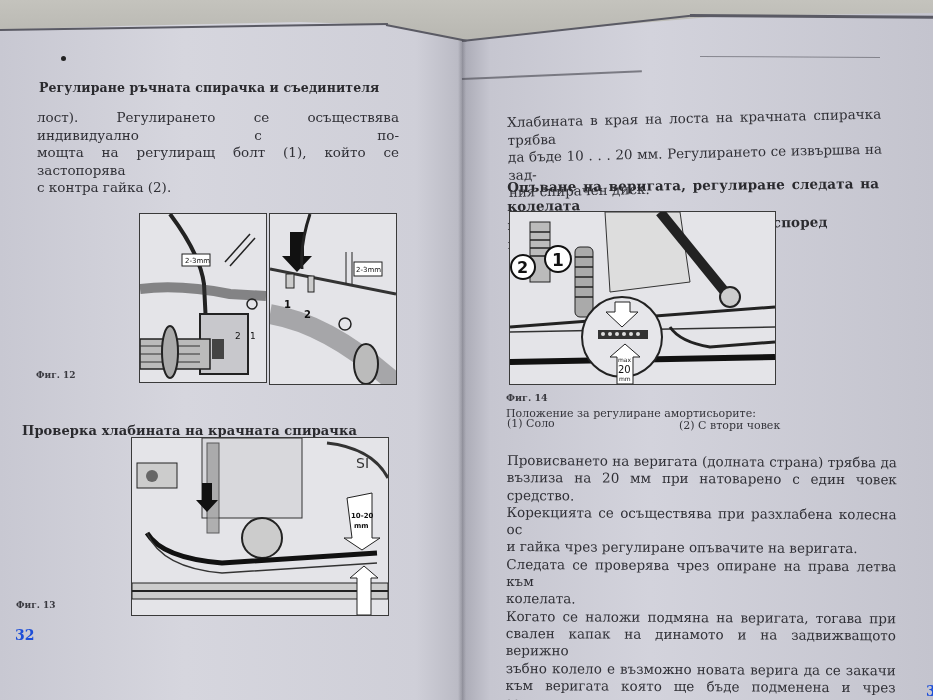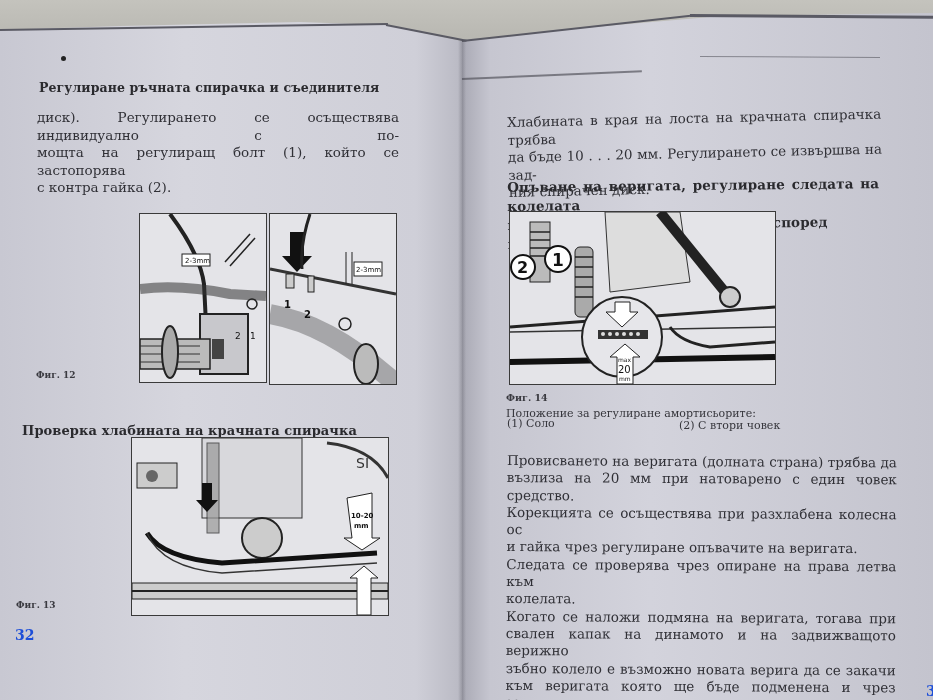--- a/index.html
+++ b/index.html
@@ -68,21 +68,21 @@
 <div class="edge-line" style="left:462px;top:40px;width:230px;transform:rotate(-6.3deg);"></div>
 <div class="edge-line" style="left:690px;top:14px;width:243px;transform:rotate(0.4deg);height:3px;"></div>
 <div class="pencil" style="left:462px;top:78px;width:180px;transform:rotate(-2.5deg);opacity:.7"></div>
 <div class="pencil" style="left:700px;top:56px;width:180px;transform:rotate(0.3deg);opacity:.6;height:1px"></div>
 <div class="gutter"></div>
 <div class="dot" style="left:61px;top:56px;"></div>
 
 <div class="abs heading" style="left:39px;top:80px;font-size:12.5px;">Регулиране ръчната спирачка и съединителя</div>
 
 <div class="abs body-text" style="left:37px;top:109px;width:362px;">
-  <div style="text-align-last:justify">диск). Регулирането се осъществява индивидуално с по-</div>
+  <div style="text-align-last:justify">лост). Регулирането се осъществява индивидуално с по-</div>
   <div style="text-align-last:justify">мощта на регулиращ болт (1), който се застопорява</div>
   <div>с контра гайка (2).</div>
 </div>
 
 <div class="figure" style="left:139px;top:213px;width:126px;height:168px;">
   <svg viewBox="0 0 126 168">
     <path d="M30 0 Q60 40 64 70 L66 110" stroke="#222" stroke-width="4" fill="none"></path>
     <path d="M0 75 Q40 70 90 80 L126 82" stroke="#333" stroke-width="10" fill="none" opacity=".55"></path>
     <rect x="60" y="100" width="48" height="60" fill="#c8c8cc" stroke="#222" stroke-width="2"></rect>
     <rect x="0" y="125" width="70" height="30" fill="#bbb" stroke="#222" stroke-width="1.5"></rect>

